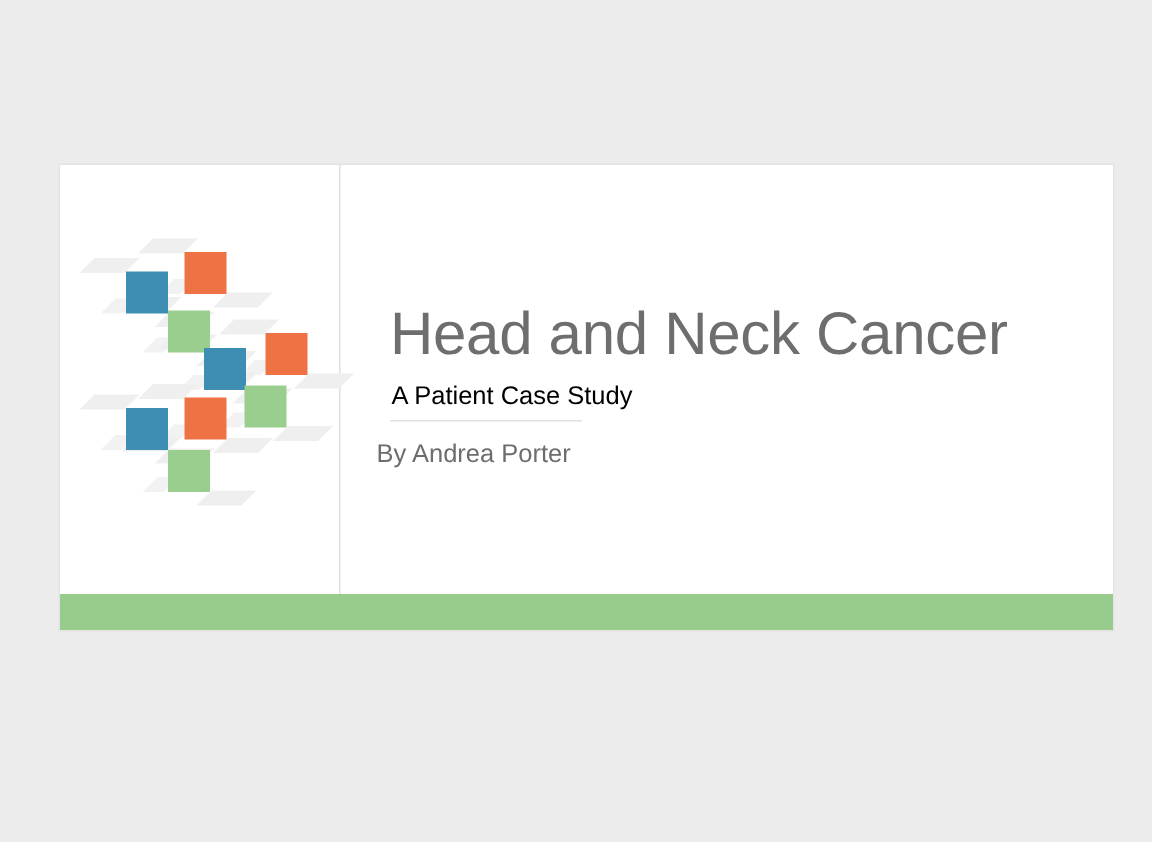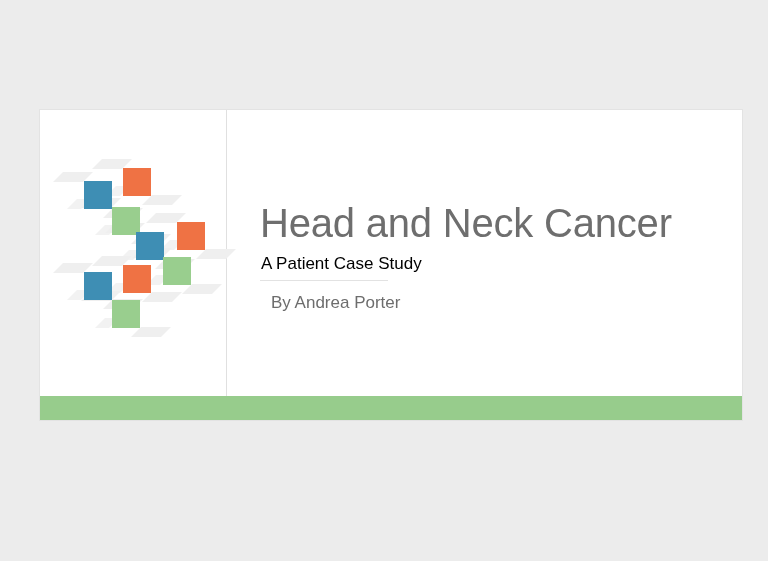--- a/index.html
+++ b/index.html
@@ -123,21 +123,21 @@
     position: absolute;
     left: 33px;
     top: 170px;
     width: 128px;
     height: 1px;
     background: #e2e2e2;
   }
 
   #slide-author {
     position: absolute;
-    left: 44px;
+    left: 24px;
     top: 184px;
     font-size: 17px;
     font-weight: 400;
     color: #6d6d6d;
     white-space: nowrap;
     line-height: 1;
   }
 
   
   #accent-bar {

